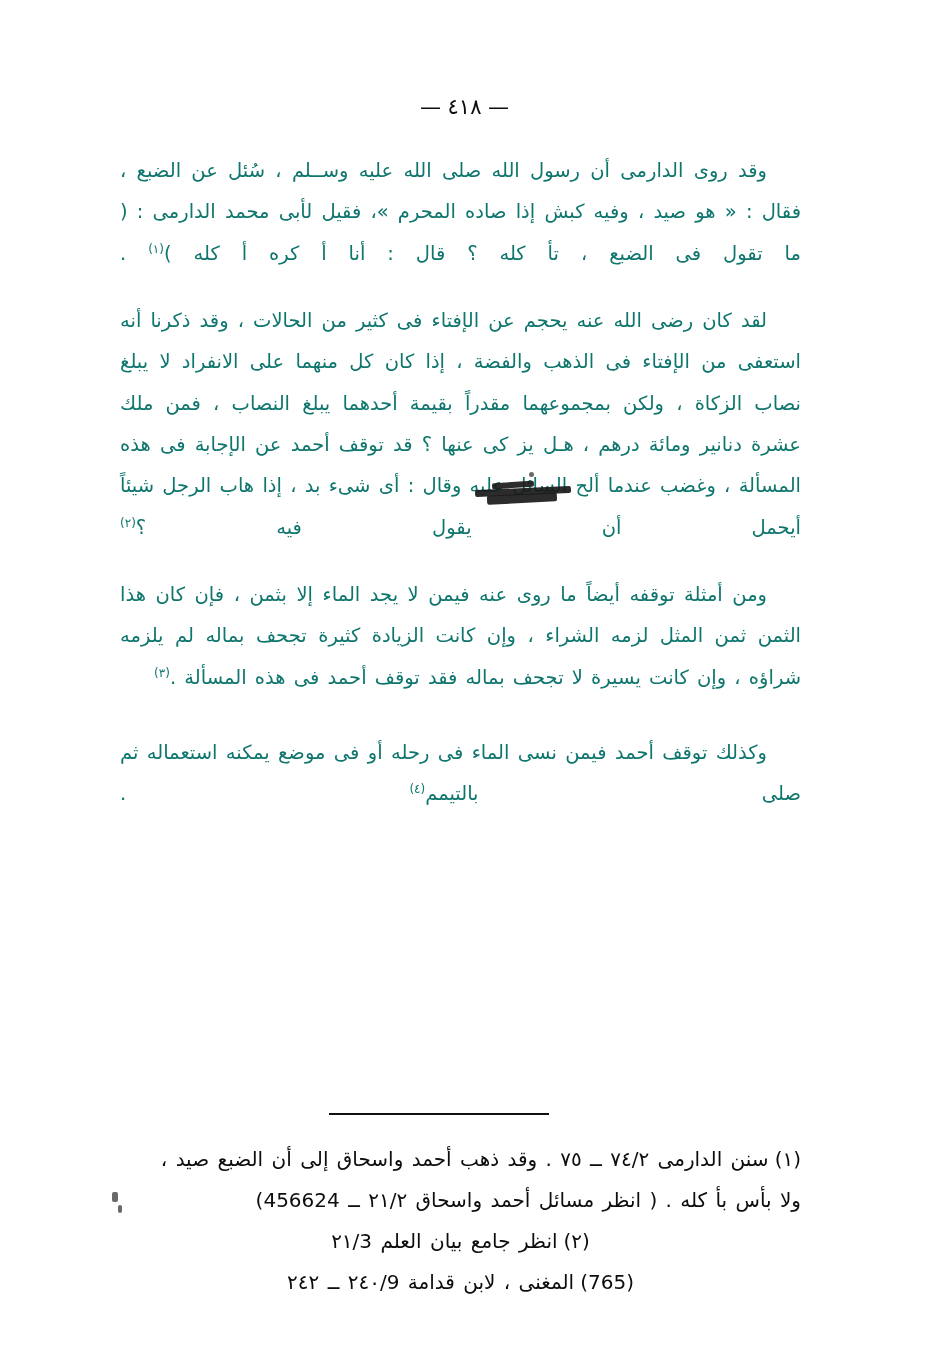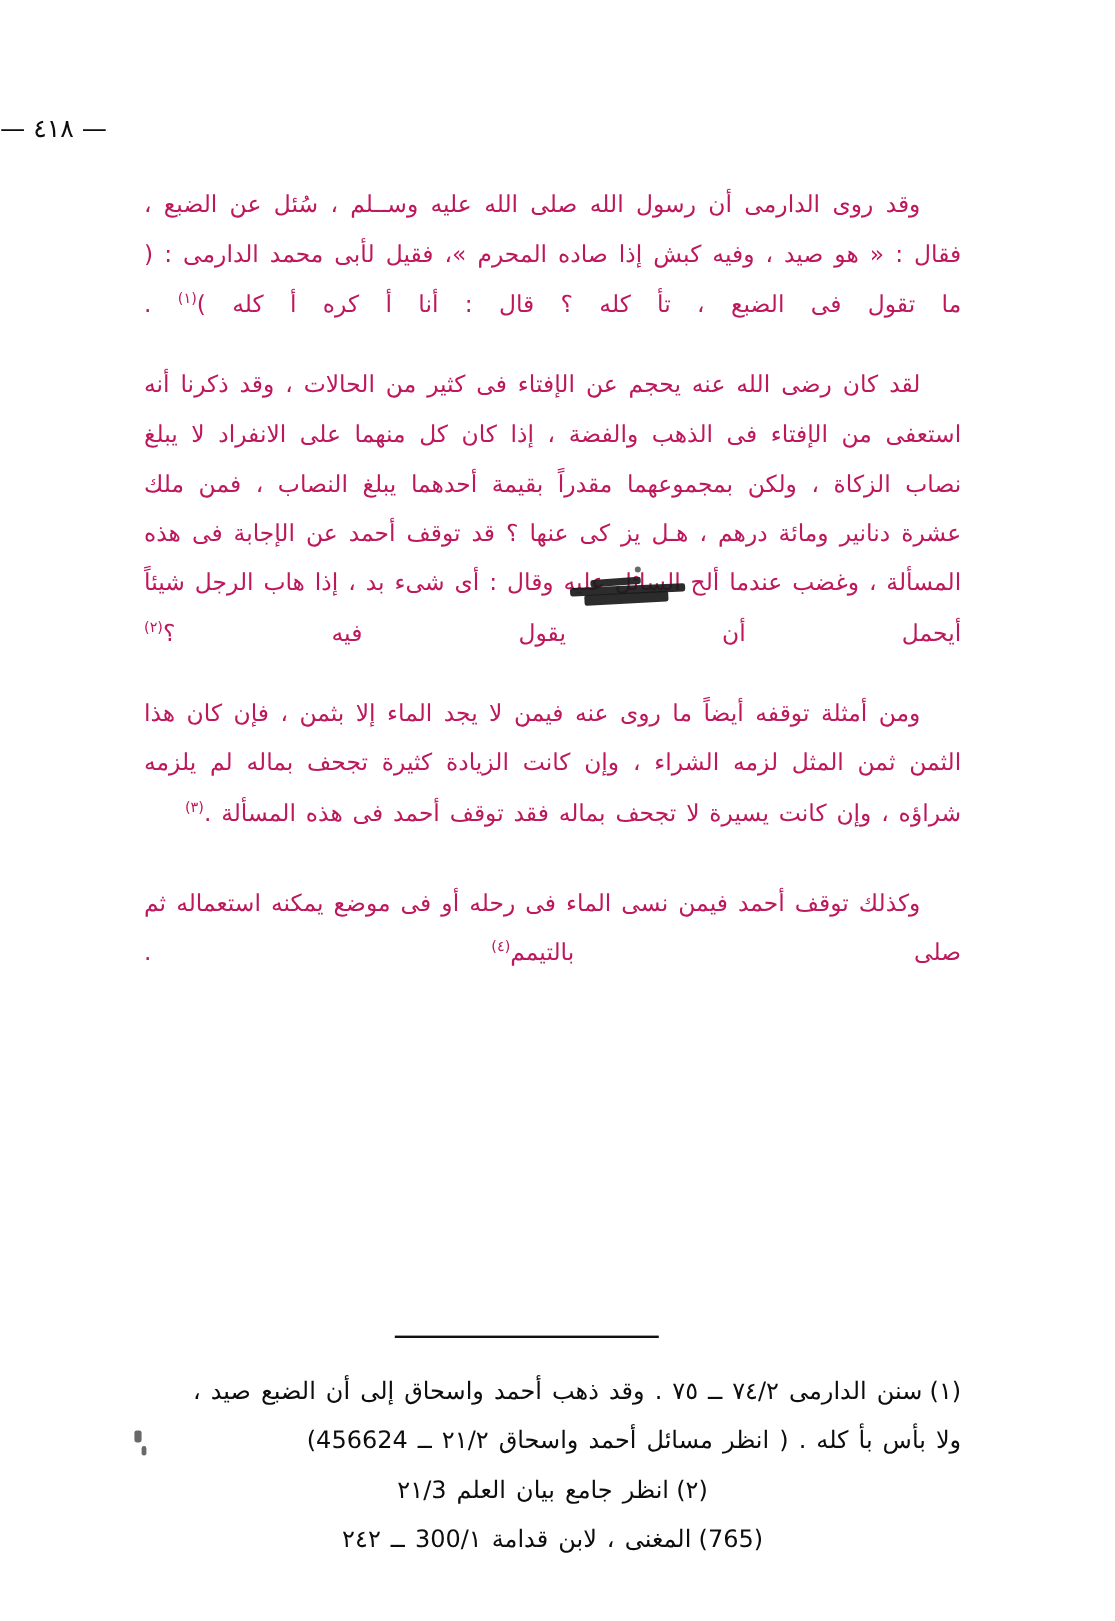--- a/index.html
+++ b/index.html
@@ -18,40 +18,40 @@
   .page {
     position: absolute;
     inset: 0;
     padding: 0;
   }
   .page-number {
     position: absolute;
     top: 95px;
     left: 0;
     right: 0;
-    text-align: left;
+    text-align: center;
     font-size: 21px;
     letter-spacing: 1px;
     color: #0d0d0d;
     font-family: "DejaVu Sans", sans-serif;
   }
   .body-area {
     position: absolute;
     top: 150px;
     right: 128px;
     left: 120px;
   }
   .para {
     direction: rtl;
     text-align: justify;
     text-align-last: justify;
     font-size: 19.5px;
     line-height: 2.12;
     margin: 0 0 26px 0;
-    color: #be185d;
+    color: #0f766e;
     letter-spacing: 0.2px;
     word-spacing: 2px;
   }
   .para.last-right {
     text-align-last: right;
   }
   .para .indent {
     display: inline-block;
     width: 34px;
   }
@@ -148,20 +148,20 @@
   <div class="strike-smudge smudge-a"></div>
   <div class="strike-smudge smudge-b"></div>
   <div class="strike-smudge smudge-c"></div>
 
   <div class="rule"></div>
 
   <div class="footnotes">
     <p class="footnote"><span class="fn-mark">(١)</span><span>سنن الدارمى ٧٤/٢ ــ ٧٥ . وقد ذهب أحمد واسحاق إلى أن الضبع  صيد ،</span></p>
     <p class="footnote"><span>ولا بأس بأ كله . ( انظر مسائل أحمد واسحاق ٢١/٢ ــ 456624)</span></p>
     <p class="footnote center-ish"><span class="fn-mark">(٢)</span><span>انظر جامع بيان العلم ٢١/3</span></p>
-    <p class="footnote center-ish"><span class="fn-mark">(765)</span><span>المغنى ، لابن قدامة 300/١ ــ ٢٤٢</span></p>
+    <p class="footnote center-ish"><span class="fn-mark">(765)</span><span>المغنى ، لابن قدامة ٢٤٠/9 ــ ٢٤٢</span></p>
   </div>
 
   <div class="speck" style="top:472px; right:395px; width:5px; height:5px;"></div>
   <div class="speck" style="top:1192px; left:112px; width:6px; height:10px; border-radius:2px;"></div>
   <div class="speck" style="top:1205px; left:118px; width:4px; height:8px; border-radius:2px;"></div>
 
 </div>
 
 </body></html>

